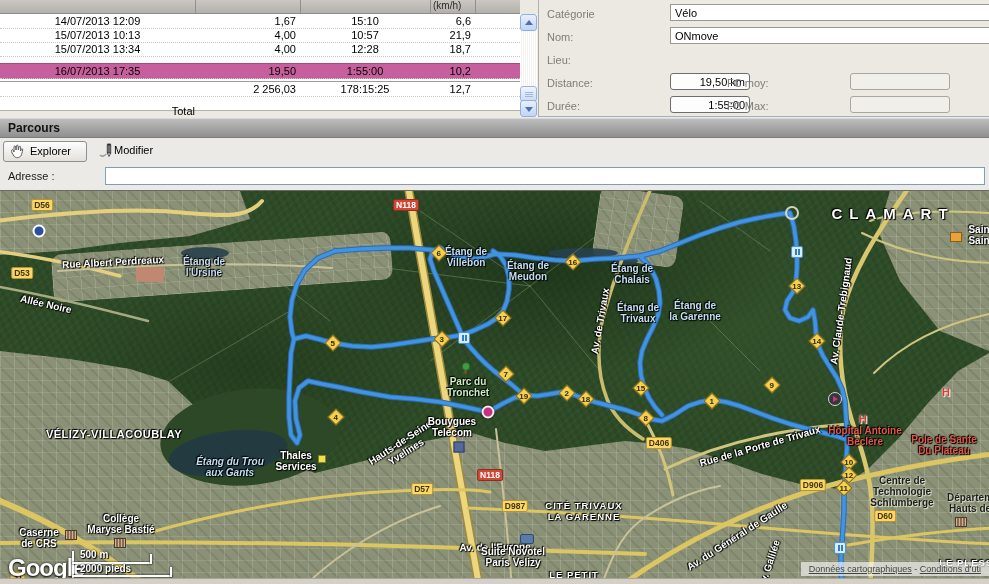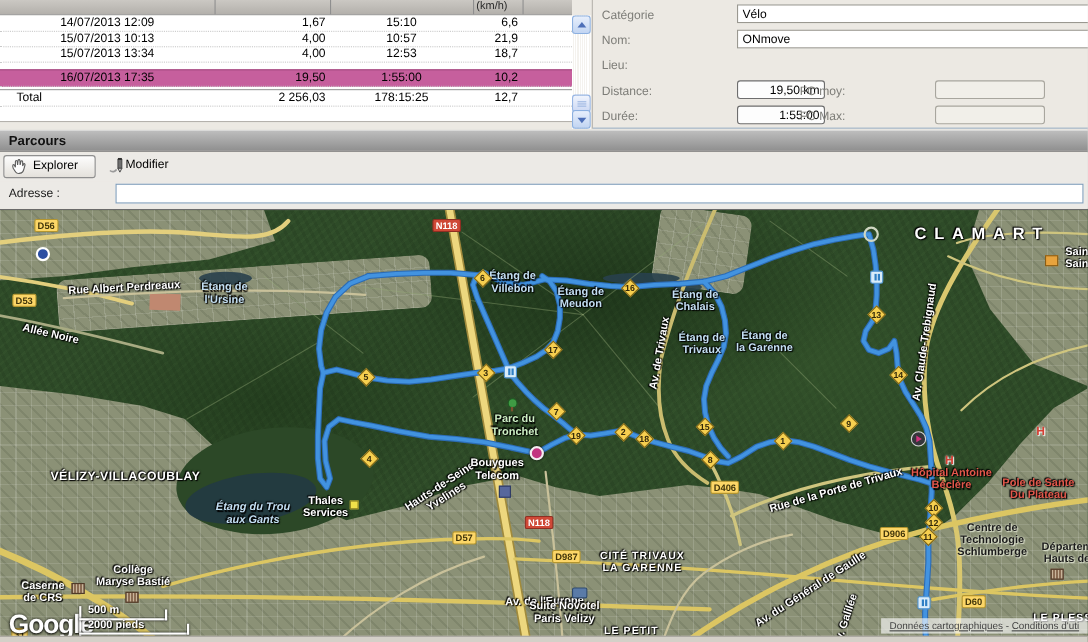--- a/index.html
+++ b/index.html
@@ -10,21 +10,21 @@
   #thead{position:absolute;left:0;top:0;width:520px;height:13px;
          background:linear-gradient(#cbc8c3,#b3b0ab);border-bottom:1px solid #8e8e8e;}
   .hsep{position:absolute;top:0;width:1px;height:13px;background:#8f8f8f;}
   #kmh{position:absolute;left:433px;top:0px;font-size:10px;color:#2a2a2a;}
   #tbody{position:absolute;left:0;top:14px;width:520px;height:96px;background:#fff;border-bottom:1px solid #b4b1ac;}
   .trow{position:absolute;left:0;width:520px;height:14px;border-bottom:1px dotted #c9c9c9;cursor:default;}
   .trow.sel{background:#c65f9d;border-top:1px solid #a34a80;}
   .trow.total{border-top:1px solid #9a9a9a;border-bottom:1px dotted #c9c9c9;font-weight:normal;}
   .tc{position:absolute;top:1px;height:12px;line-height:12px;}
   .c-date{left:0;width:195px;text-align:center;}
-  .c-label{left:15px;width:180px;text-align:left;}
+  .c-label{left:15px;width:180px;text-align:right;margin-top:22px;}
   .c-dist{left:195px;width:101px;text-align:right;}
   .c-dur{left:300px;width:130px;text-align:center;}
   .c-spd{left:430px;width:41px;text-align:right;}
   
   #vscroll{position:absolute;left:520px;top:14px;width:17px;height:103px;background:#f4f2ee;
            background-image:repeating-linear-gradient(90deg,#fff 0 1px,transparent 1px 2px);}
   .sbtn{position:absolute;left:0;width:17px;height:17px;background:linear-gradient(#e7effc,#c2d5f2);
         border:1px solid #8cb0e0;border-radius:3px;box-sizing:border-box;}
   .arr{position:absolute;left:4px;width:0;height:0;border-left:4px solid transparent;border-right:4px solid transparent;}
   .arr.up{top:5px;border-bottom:5px solid #4d6fb8;}
@@ -147,21 +147,21 @@
         </div>
         <div class="trow" style="top: 14px;">
           <div class="tc c-date">15/07/2013 10:13</div>
           <div class="tc c-dist">4,00</div>
           <div class="tc c-dur">10:57</div>
           <div class="tc c-spd">21,9</div>
         </div>
         <div class="trow" style="top: 28px;">
           <div class="tc c-date">15/07/2013 13:34</div>
           <div class="tc c-dist">4,00</div>
-          <div class="tc c-dur">12:53</div>
+          <div class="tc c-dur">12:28</div>
           <div class="tc c-spd">18,7</div>
         </div>
         <div class="trow sel" style="top: 49px;">
           <div class="tc c-date">16/07/2013 17:35</div>
           <div class="tc c-dist">19,50</div>
           <div class="tc c-dur">1:55:00</div>
           <div class="tc c-spd">10,2</div>
         </div>
         <div class="trow total" style="top: 67px;">
           <div class="tc c-label">Total</div>
@@ -326,21 +326,21 @@
         <div class="mlab poi-dark" style="left: 970px; top: 312px; transform: translate(-50%, -50%) rotate(0deg);">Départem<br>Hauts de</div>
         <div class="mlab poi" style="left: 979px; top: 44px; transform: translate(-50%, -50%) rotate(0deg);">Sain<br>Sain</div>
         <div class="badge" style="left: 42px; top: 14px;">D56</div>
         <div class="badge" style="left: 22px; top: 82px;">D53</div>
         <div class="badge red" style="left: 406px; top: 14px;">N118</div>
         <div class="badge red" style="left: 490px; top: 284px;">N118</div>
         <div class="badge" style="left: 422px; top: 298px;">D57</div>
         <div class="badge" style="left: 515px; top: 315px;">D987</div>
         <div class="badge" style="left: 659px; top: 252px;">D406</div>
         <div class="badge" style="left: 813px; top: 294px;">D906</div>
-        <div class="badge" style="left: 885px; top: 356px;">D60</div>
+        <div class="badge" style="left: 885px; top: 325px;">D60</div>
         <div class="badge" style="left: 18px; top: 386px;">31</div>
         <div class="hospital-icon" style="left: 863px; top: 228px;">H</div>
         <div class="hospital-icon" style="left: 946px; top: 201px;">H</div>
         <div class="museum-icon" style="left: 71px; top: 344px;"></div>
         <div class="museum-icon" style="left: 120px; top: 352px;"></div>
         <div class="museum-icon" style="left: 961px; top: 331px;"></div>
         <div class="castle-icon" style="left: 956px; top: 46px;"></div>
         <div class="shop-icon" style="left: 459px; top: 256px;"></div>
         <div class="bed-icon" style="left: 527px; top: 348px;"></div>
         <div class="tree-icon" style="left: 466px; top: 177px;">

